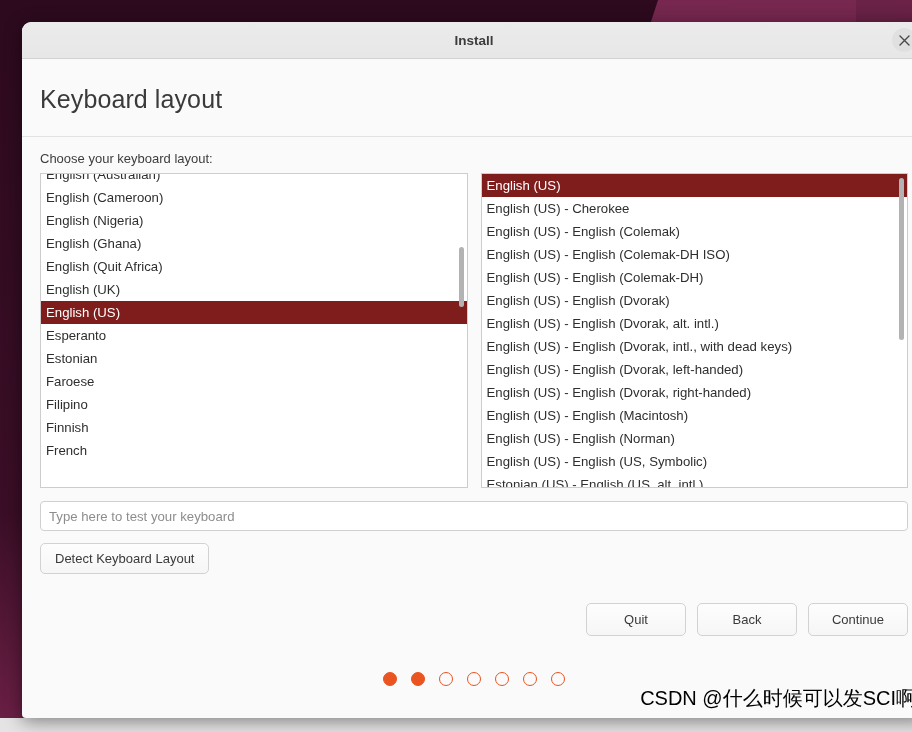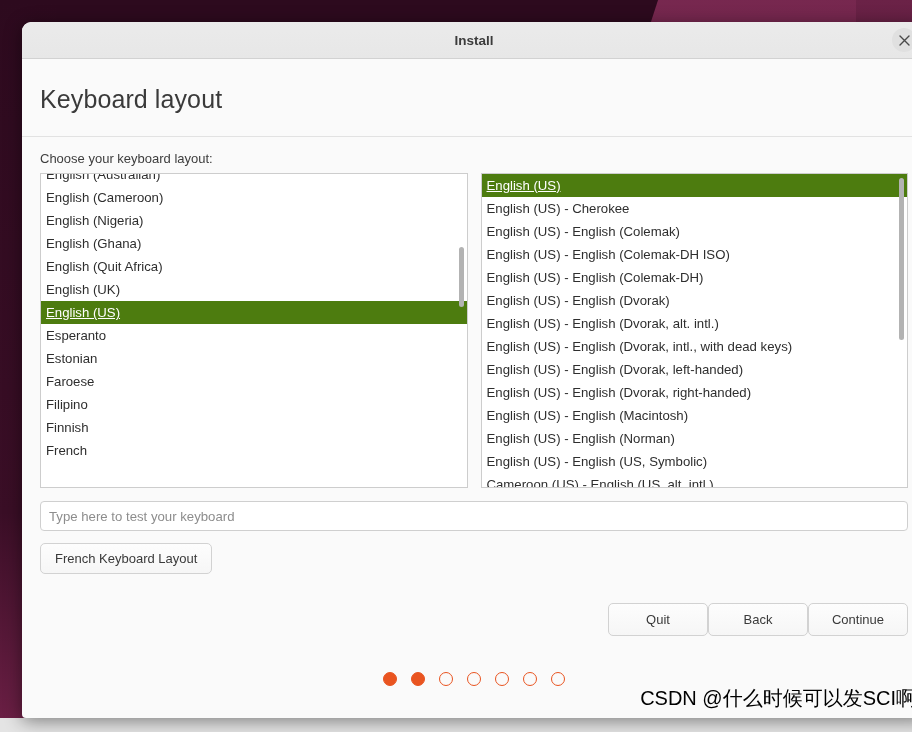--- a/index.html
+++ b/index.html
@@ -163,23 +163,22 @@
     height: 23px;
     line-height: 23px;
     padding: 0 0 0 5px;
     font-size: 13.2px;
     color: #2e2e2e;
     white-space: nowrap;
     overflow: hidden;
     cursor: default;
   }
   .list-item.selected {
-    background: #4d7c0f;
+    background: #7f1d1d;
     color: #ffffff;
-    text-decoration: underline;
   }
   .scroll-track {
     position: absolute;
     top: 1px;
     right: 1px;
     bottom: 1px;
     width: 9px;
     background: transparent;
     cursor: pointer;
   }
@@ -222,20 +221,21 @@
     border-radius: 5px;
     padding: 7px 14px;
     cursor: pointer;
   }
 
   
   #nav-row {
     margin-top: 29px;
     display: flex;
     justify-content: flex-end;
+    gap: 11px;
     padding-right: 0px;
   }
   #nav-row .btn {
     min-width: 100px;
     text-align: center;
     padding: 8px 14px;
   }
 
   
   #dots-row {
@@ -328,33 +328,33 @@
             <div class="list-item">English (US) - English (Colemak-DH ISO)</div>
             <div class="list-item">English (US) - English (Colemak-DH)</div>
             <div class="list-item">English (US) - English (Dvorak)</div>
             <div class="list-item">English (US) - English (Dvorak, alt. intl.)</div>
             <div class="list-item">English (US) - English (Dvorak, intl., with dead keys)</div>
             <div class="list-item">English (US) - English (Dvorak, left-handed)</div>
             <div class="list-item">English (US) - English (Dvorak, right-handed)</div>
             <div class="list-item">English (US) - English (Macintosh)</div>
             <div class="list-item">English (US) - English (Norman)</div>
             <div class="list-item">English (US) - English (US, Symbolic)</div>
-            <div class="list-item">Cameroon (US) - English (US, alt. intl.)</div>
+            <div class="list-item">Estonian (US) - English (US, alt. intl.)</div>
           </div>
         <div class="scroll-track">
           <div class="scroll-thumb" id="right-thumb"></div>
         </div>
       </div>
 
     </div>
 
     <input id="test-input" type="text" placeholder="Type here to test your keyboard" style="">
 
     <div id="detect-row">
-      <button class="btn">French Keyboard Layout</button>
+      <button class="btn">Detect Keyboard Layout</button>
     </div>
 
     <div id="nav-row">
       <button class="btn">Quit</button>
       <button class="btn">Back</button>
       <button class="btn">Continue</button>
     </div>
 
     <div id="dots-row">
         <div class="dot filled"></div>

